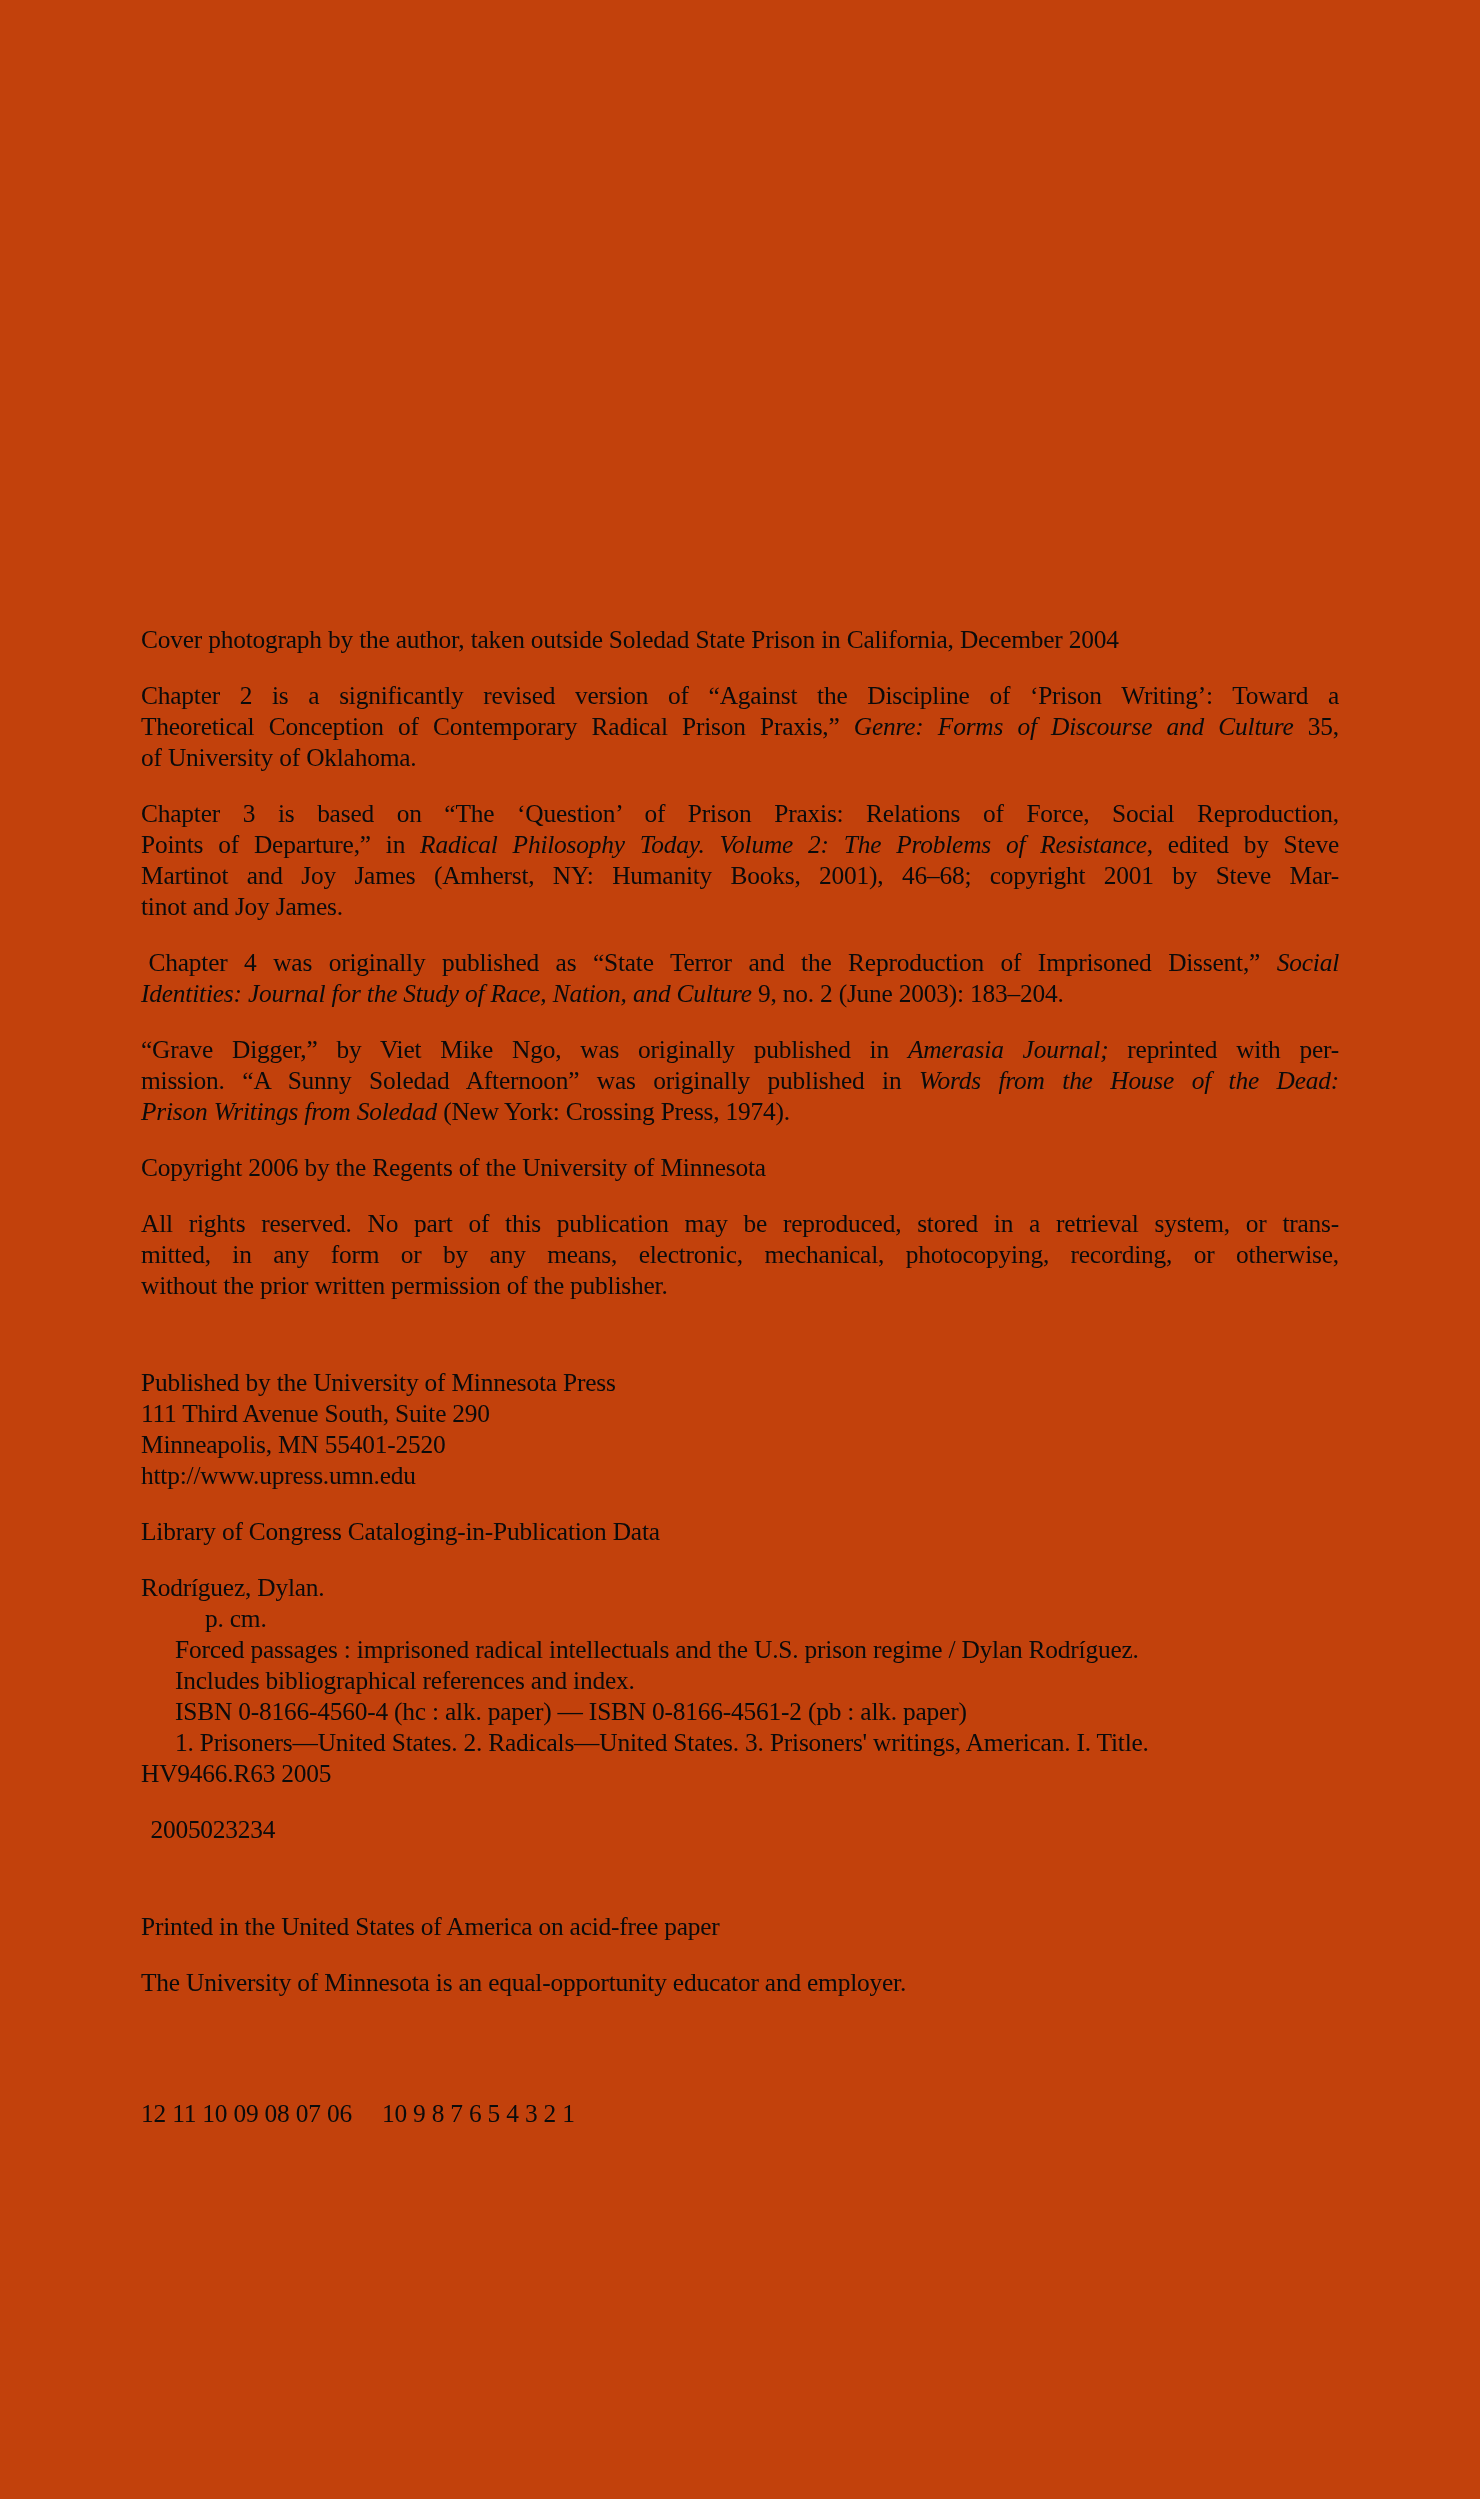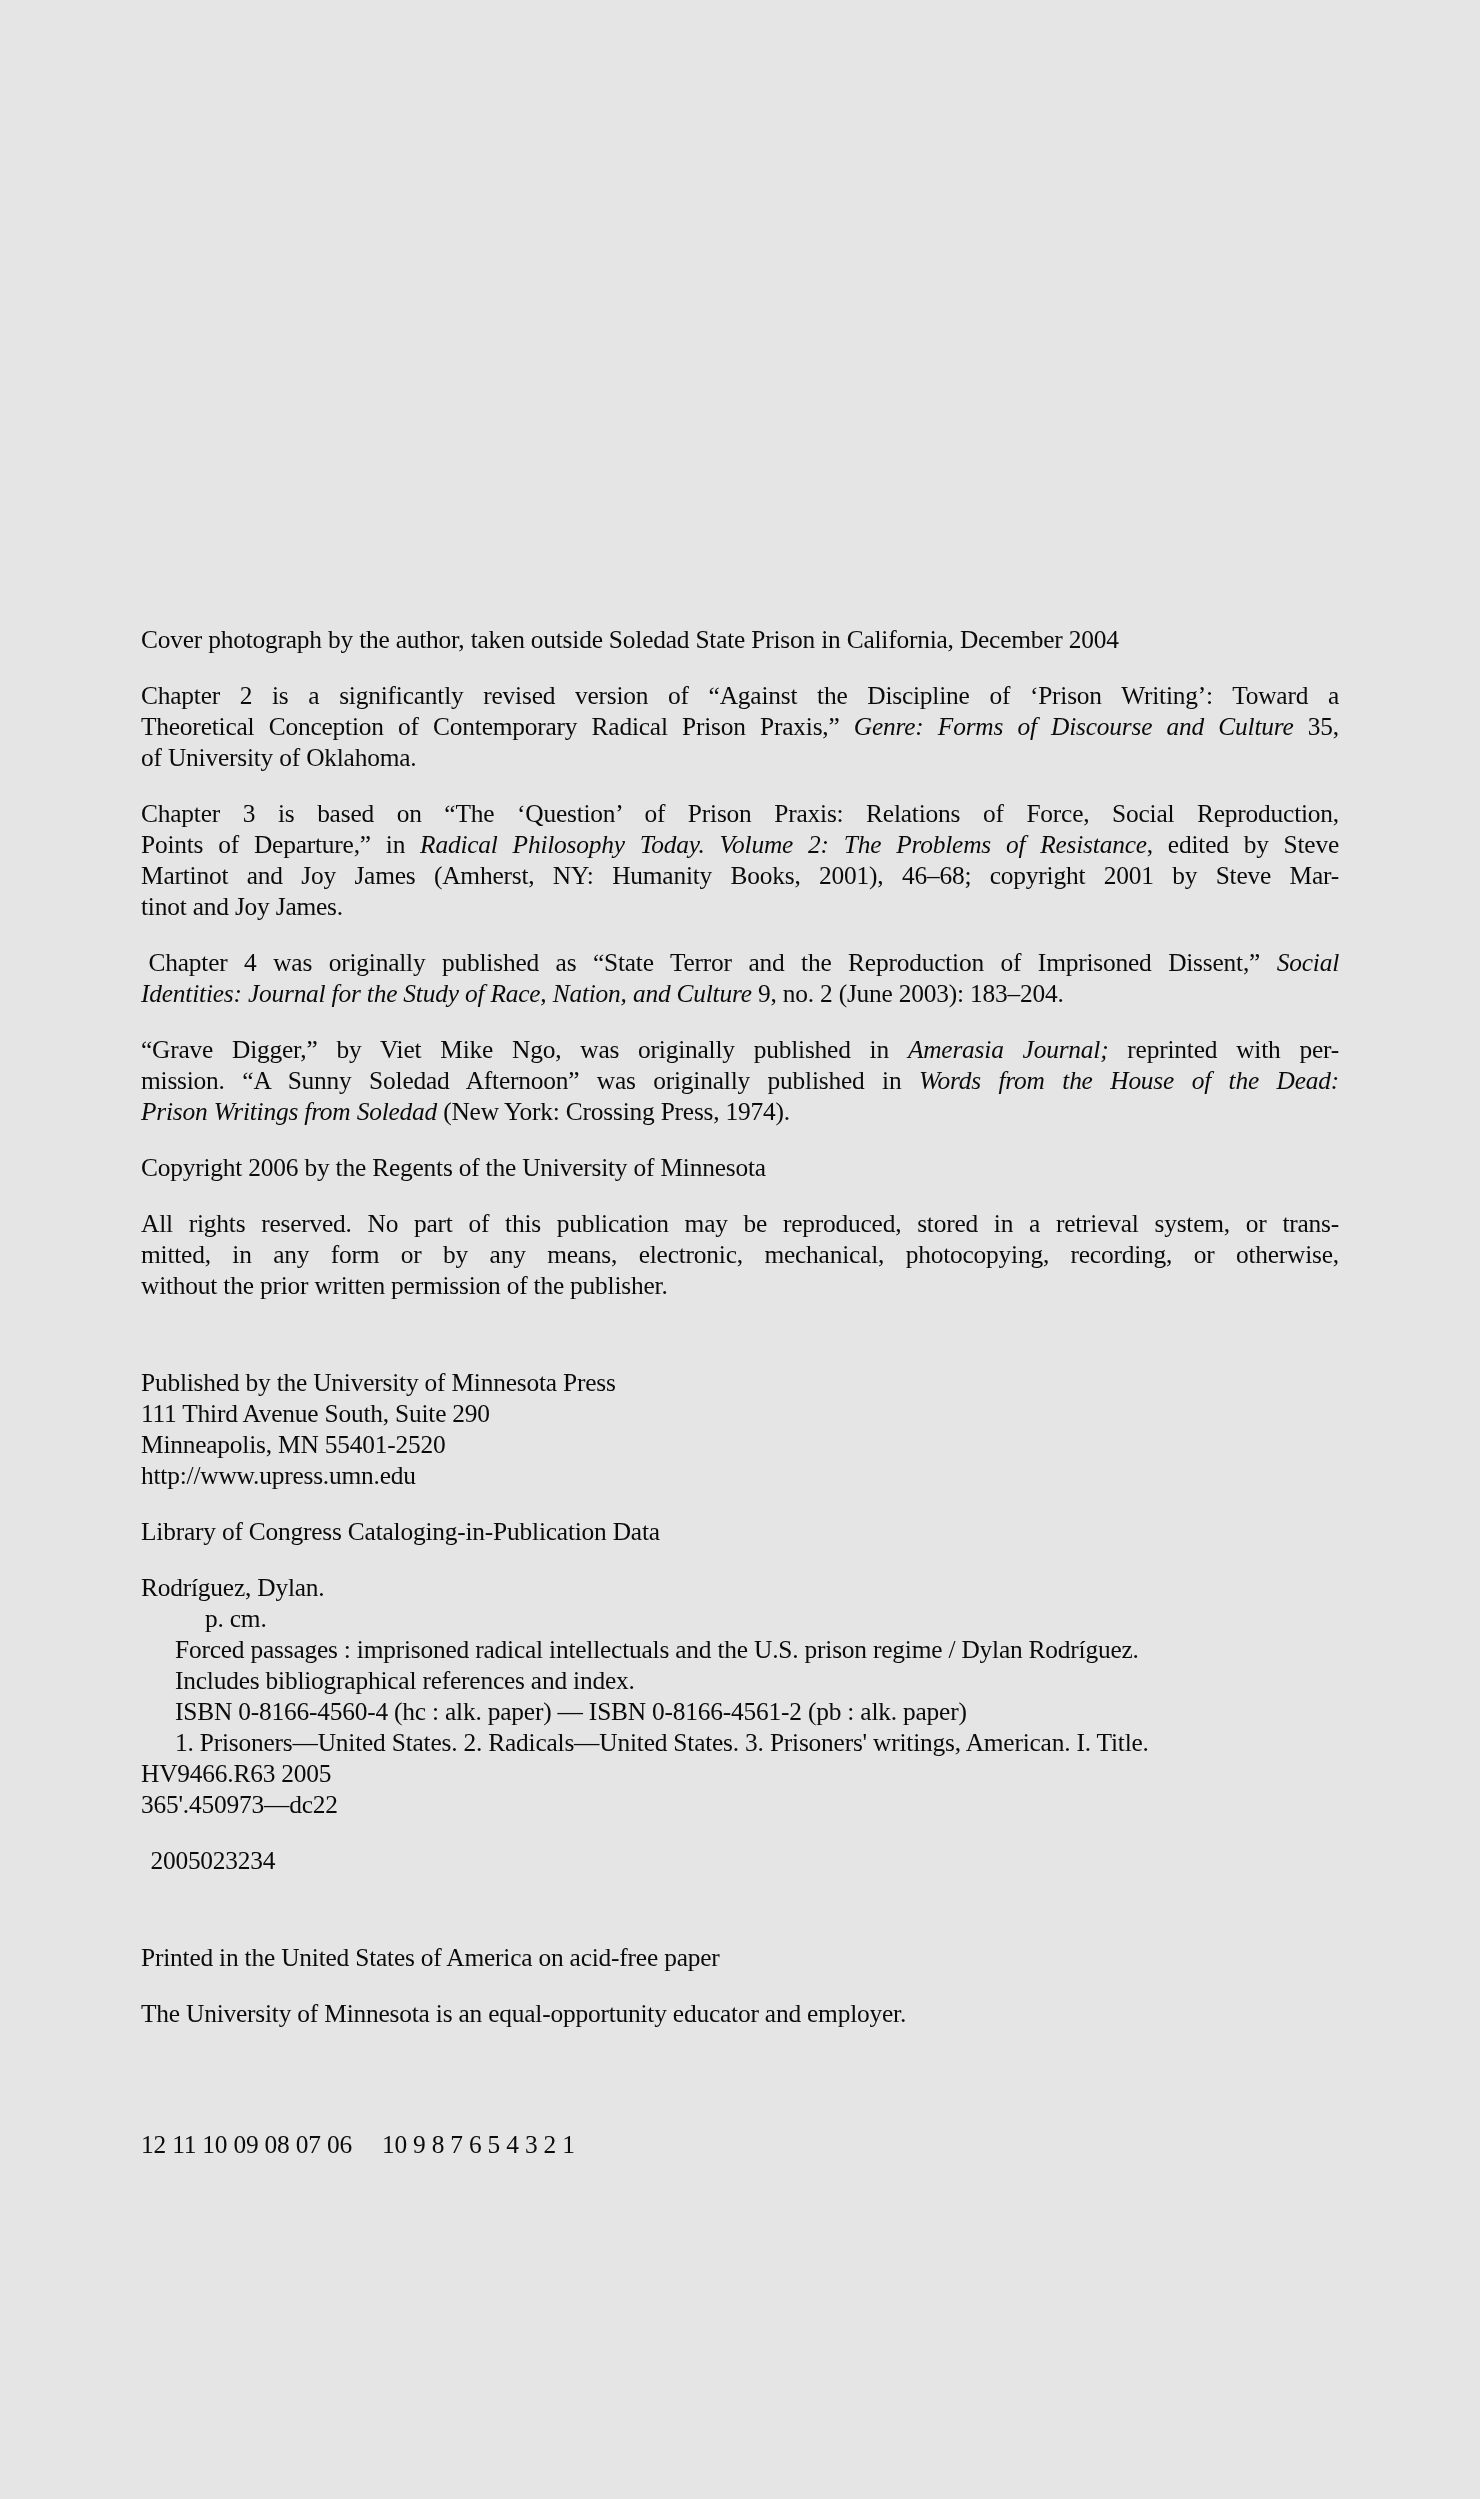--- a/index.html
+++ b/index.html
@@ -1,20 +1,20 @@
 <!DOCTYPE html>
 <html style="font-size:15px"><head>
 <meta charset="utf-8">
 <title>Copyright Page</title>
 <style>
   html,body{margin:0;padding:0;background:#ffffff;}
   .page{
     position:relative;
     width:1481px;height:2500px;
-    background:#e5e5e5;color:#0b0b0b;
+    background:#c2410c;color:#0b0b0b;
     font-family:"Liberation Serif","DejaVu Serif",serif;
     font-size:25.4px;line-height:31px;letter-spacing:-0.2px;
     overflow:hidden;
   }
   .textblock{position:absolute;left:141px;top:624px;width:1198px;}
   .para{margin:0;}
   .g1{margin-top:25px;}
   .g2{margin-top:66px;}
   .g3{margin-top:100px;}
   .line{white-space:normal;}
@@ -82,21 +82,20 @@
     </div>
 
     <div class="para g1">
       <div class="line">Rodríguez, Dylan.</div>
       <div class="line ind2">p. cm.</div>
       <div class="line ind1">Forced passages : imprisoned radical intellectuals and the U.S. prison regime / Dylan Rodríguez.</div>
       <div class="line ind1">Includes bibliographical references and index.</div>
       <div class="line ind1">ISBN 0-8166-4560-4 (hc : alk. paper) — ISBN 0-8166-4561-2 (pb : alk. paper)</div>
       <div class="line ind1">1. Prisoners—United States. 2. Radicals—United States. 3. Prisoners' writings, American. I. Title.</div>
       <div class="line">HV9466.R63 2005</div>
-      <div class="line">365'.450973—dc22</div>
     </div>
 
     <div class="para g1">
       <div class="line sp2">2005023234</div>
     </div>
 
     <div class="para g2">
       <div class="line">Printed in the United States of America on acid-free paper</div>
     </div>
 

